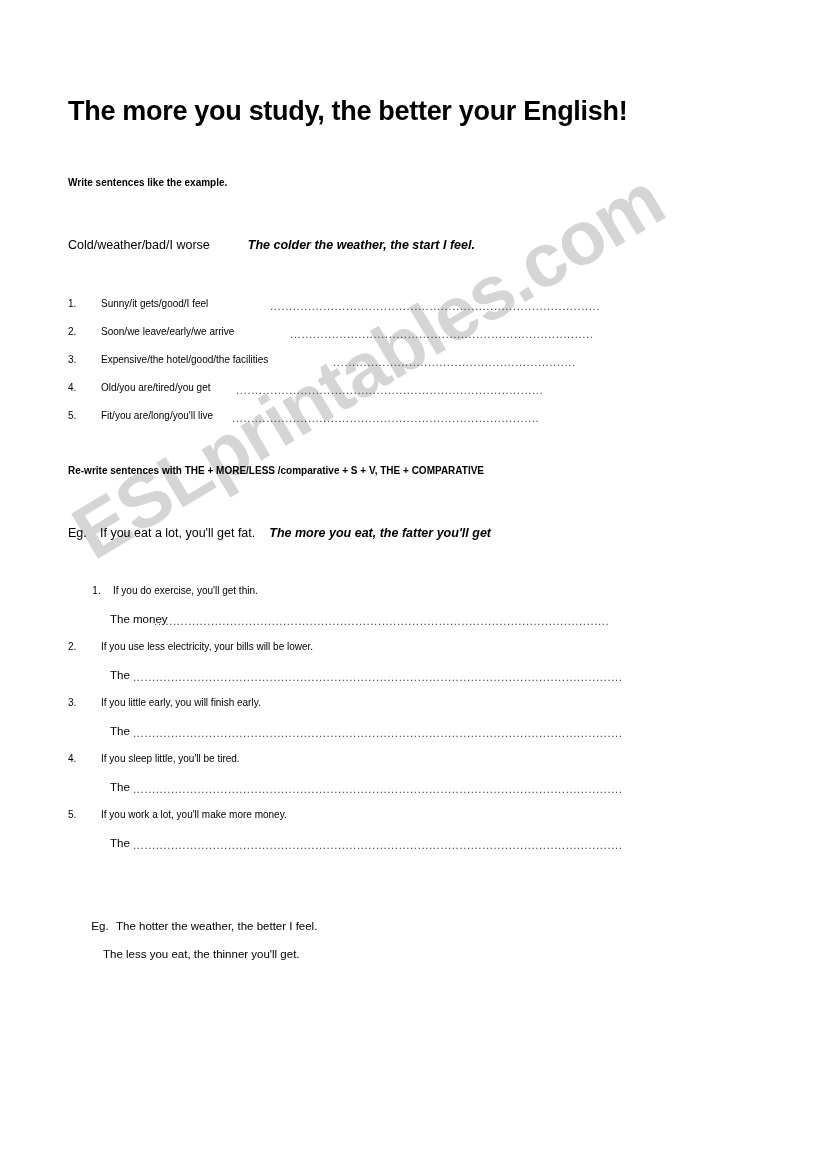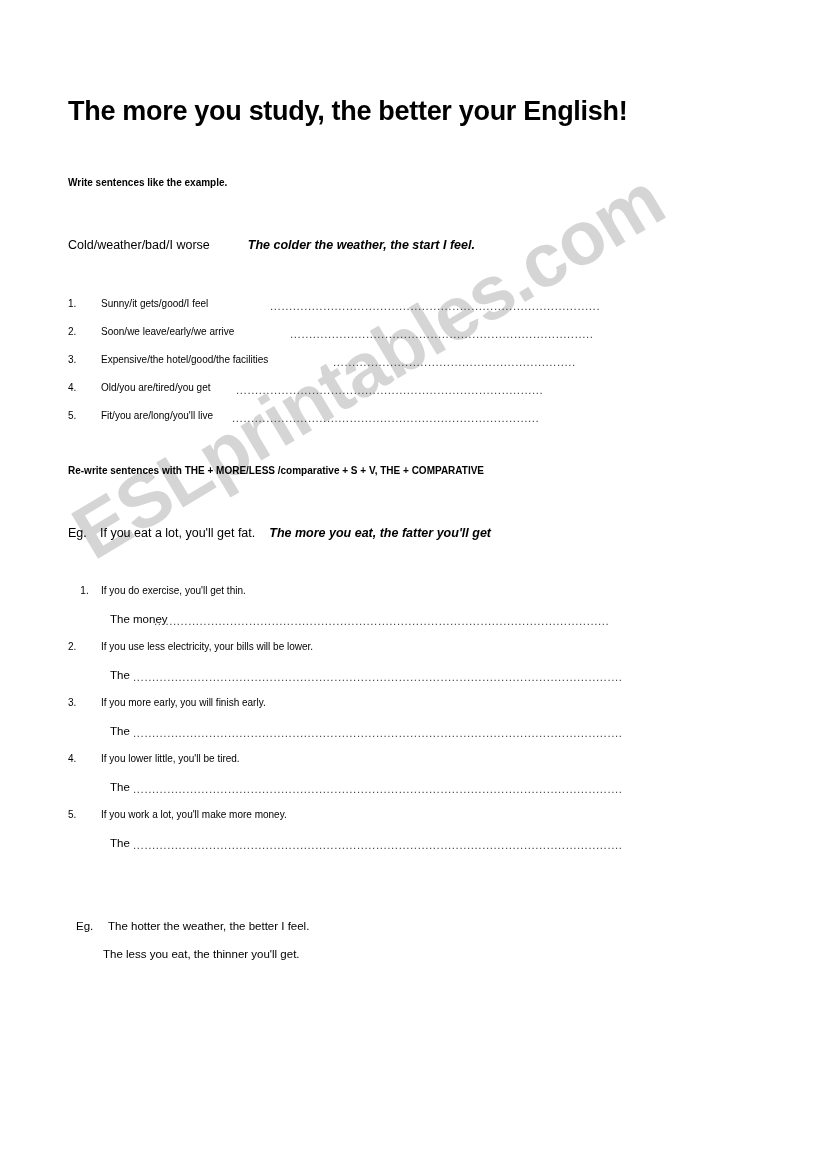--- a/index.html
+++ b/index.html
@@ -163,52 +163,52 @@
       <span class="num">5.</span><span>Fit/you are/long/you'll live</span>
     </div>
     <div class="dotline" style="left:232px; top:412px; width:478px;">.................................................................................</div>
 
     <div class="instruction-bold" style="left:68px; top:465px;">Re-write sentences with  THE + MORE/LESS /comparative + S + V, THE + COMPARATIVE</div>
 
     <div class="example-line" style="left:68px; top:526px;">
       <span class="eg-label">Eg.</span><span class="prompt">If you eat a lot, you'll get fat.</span><span class="answer" style="margin-left:14px;">The more you eat, the fatter you'll get</span>
     </div>
 
-    <div class="num-item" style="left:68px; top:585px;text-align:center;">
+    <div class="num-item" style="left:80px; top:585px;text-align:center;">
       <span class="num">1.</span><span>If you do exercise, you'll get thin.</span>
     </div>
     <div class="sub-answer" style="left:110px; top:613px;">The money</div>
     <div class="dotline" style="left:154px; top:615px; width:556px;">........................................................................................................................</div>
 
     <div class="num-item" style="left:68px; top:641px;">
       <span class="num">2.</span><span>If you use less electricity, your bills will be lower.</span>
     </div>
     <div class="sub-answer" style="left:110px; top:669px;">The</div>
     <div class="dotline" style="left:133px; top:671px; width:577px;">.................................................................................................................................</div>
 
     <div class="num-item" style="left:68px; top:697px;">
-      <span class="num">3.</span><span>If you more early, you will finish early.</span>
+      <span class="num">3.</span><span>If you little early, you will finish early.</span>
     </div>
     <div class="sub-answer" style="left:110px; top:725px;">The</div>
     <div class="dotline" style="left:133px; top:727px; width:577px;">.................................................................................................................................</div>
 
     <div class="num-item" style="left:68px; top:753px;">
-      <span class="num">4.</span><span>If you lower little, you'll be tired.</span>
+      <span class="num">4.</span><span>If you sleep little, you'll be tired.</span>
     </div>
     <div class="sub-answer" style="left:110px; top:781px;">The</div>
     <div class="dotline" style="left:133px; top:783px; width:577px;">.................................................................................................................................</div>
 
     <div class="num-item" style="left:68px; top:809px;">
       <span class="num">5.</span><span>If you work a lot, you'll make more money.</span>
     </div>
     <div class="sub-answer" style="left:110px; top:837px;">The</div>
     <div class="dotline" style="left:133px; top:839px; width:577px;">.................................................................................................................................</div>
 
 
-    <div class="plain-line" style="left:76px; top:920px;">
+    <div class="plain-line" style="left:84px; top:920px;text-align:center;">
       <span class="eg-label">Eg.</span><span>The hotter the weather, the better I feel.</span>
     </div>
 
     <div class="plain-line" style="left:103px; top:948px;">
       <span>The less you eat,  the thinner you'll get.</span>
     </div>
 
   </div>
 </div>
 

